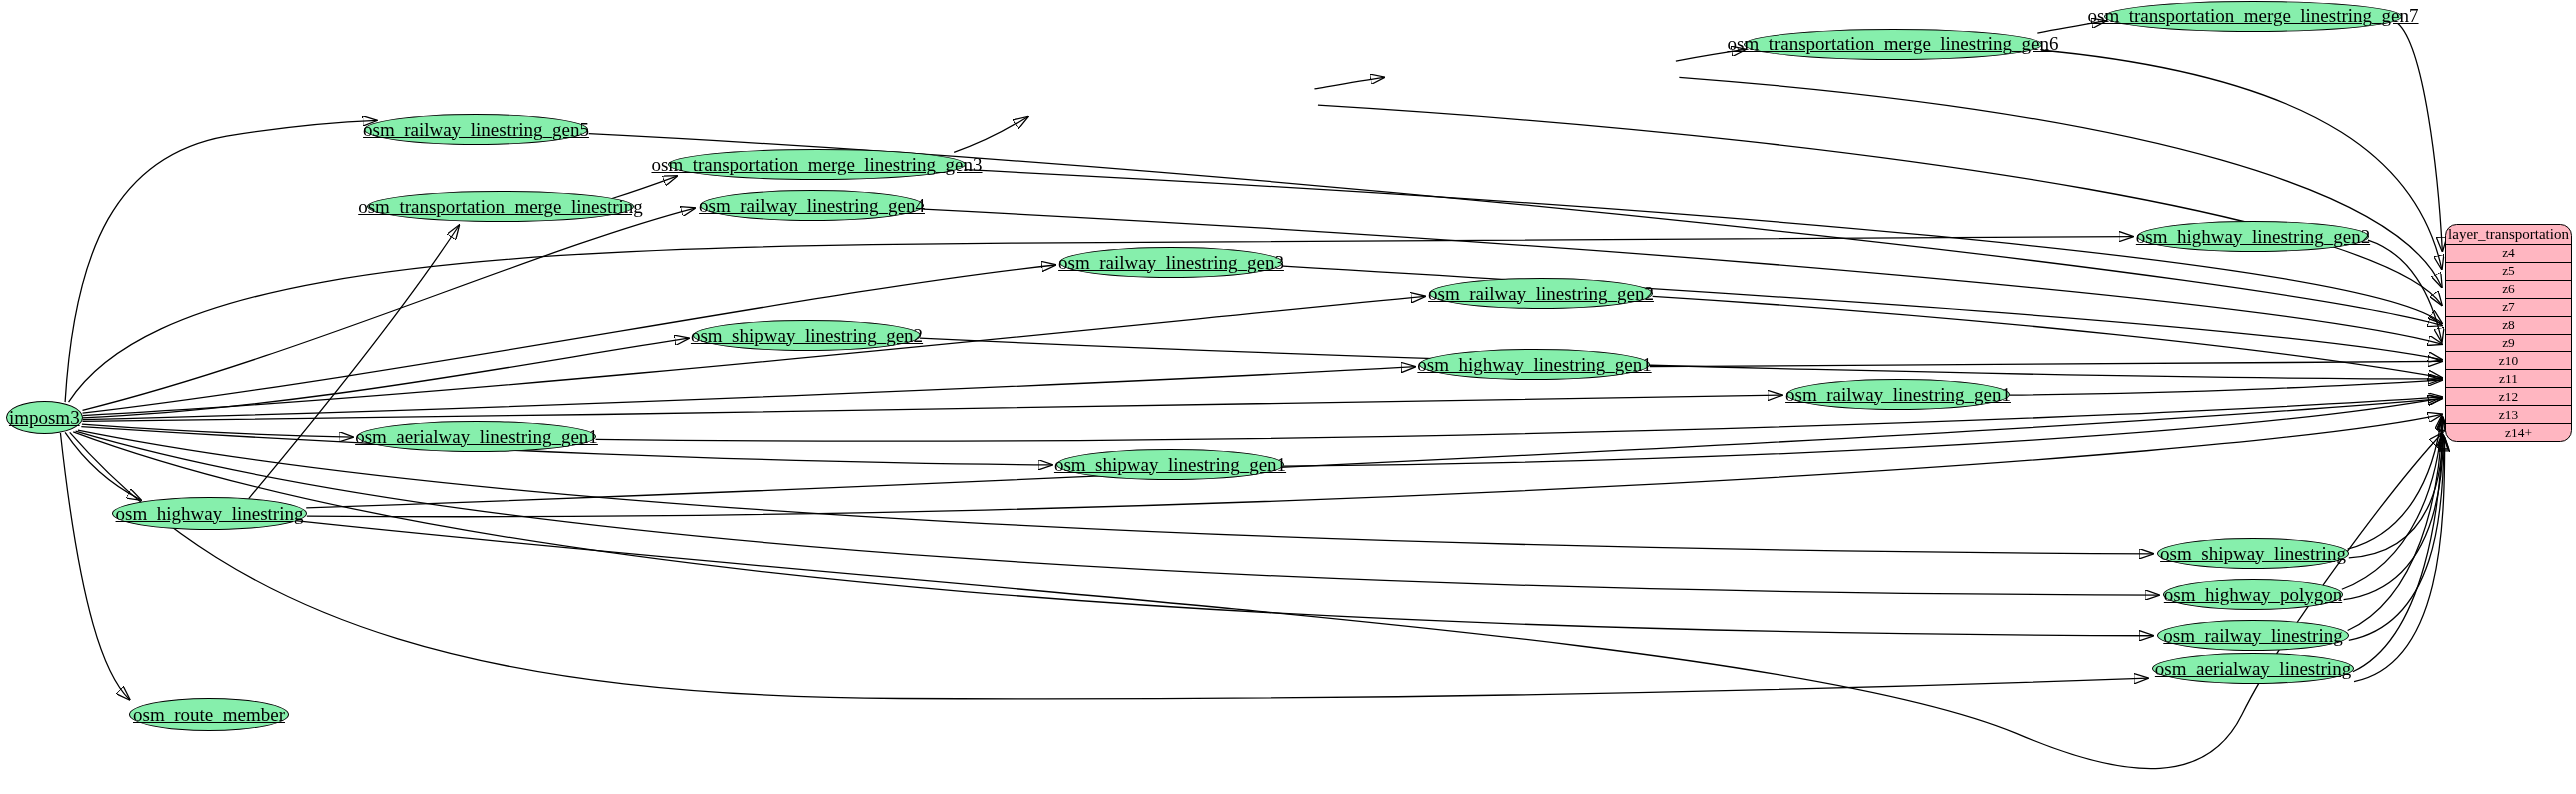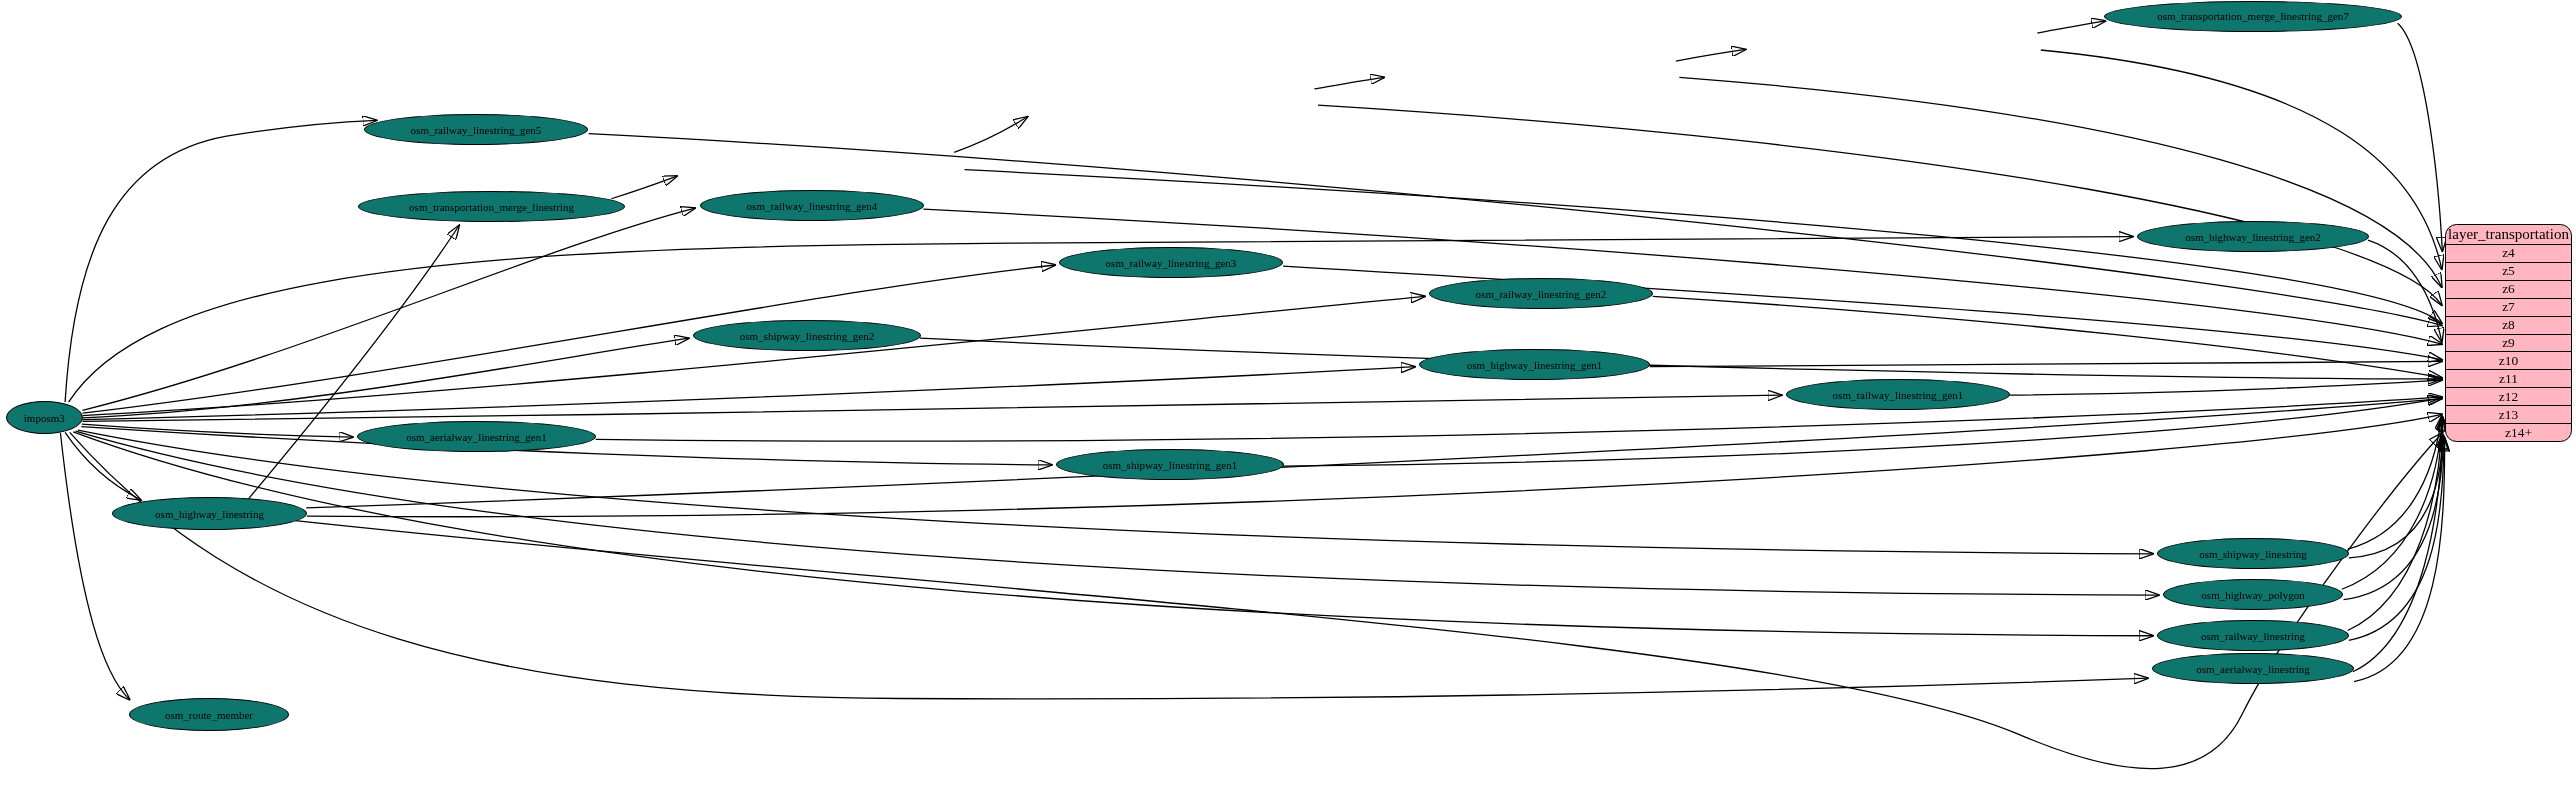--- a/index.html
+++ b/index.html
@@ -1,22 +1,22 @@
 <!DOCTYPE html>
 <html style="font-size:9.3px"><head>
 <meta charset="utf-8">
 <style>
   html,body{margin:0;padding:0;background:#ffffff;}
   .canvas{position:relative;width:2576px;height:795px;background:#ffffff;overflow:hidden;
           font-family:"Liberation Serif","DejaVu Serif",serif;}
   .edges{position:absolute;left:0;top:0;width:2576px;height:795px;}
   .edges path{fill:none;stroke:#000000;stroke-width:2.2px;}
-  .node{position:absolute;background:#0f766e;border:1.2px solid #000000;border-radius:50%;
+  .node{position:absolute;background:#86efac;border:1.2px solid #000000;border-radius:50%;
         display:flex;align-items:center;justify-content:center;white-space:nowrap;
-        font-size:11px;color:#000000;box-sizing:border-box;}
+        font-size:19px;color:#000000;box-sizing:border-box;text-decoration:underline;}
   .record{position:absolute;left:2445px;top:224px;width:127px;height:218px;
           background:#ffb6c1;border:1.2px solid #000000;border-radius:11.6px;
           box-sizing:border-box;display:flex;flex-direction:column;overflow:hidden;}
   .record-title{flex:0 0 19px;display:flex;align-items:center;justify-content:center;
                 font-size:15px;border-bottom:1.2px solid #000000;}
   .record-row{flex:1 1 auto;display:flex;align-items:center;justify-content:center;
               font-size:13.4px;border-bottom:1.2px solid #000000;}
   .record-row:last-child{border-bottom:none;margin-left:20px;}
 </style>
 </head>
@@ -78,22 +78,24 @@
     <path marker-end="url(#arrow)" d="M4049,1156 C4172,1098 4202,872 4204,719"></path>
     <path marker-end="url(#arrow)" d="M508,896 C1700,1024 3060,1092 3470,1262 C3670,1348 3800,1347 3858,1230 C3928,1088 4122,832 4203,745"></path>
     <path marker-end="url(#arrow)" d="M4042,960 C4172,952 4201,842 4204,748"></path>
     <path marker-end="url(#arrow)" d="M4033,1032 C4182,1012 4203,852 4205,750"></path>
     <path marker-end="url(#arrow)" d="M4042,1102 C4192,1072 4205,882 4206,752"></path>
     <path marker-end="url(#arrow)" d="M4051,1173 C4203,1142 4207,902 4207,754"></path>
   </svg>
 
   <div class="node" style="left:5.8px;top:401px;width:77px;height:33px;">imposm3</div>
   <div class="node" style="left:364px;top:114px;width:224px;height:31px;">osm_railway_linestring_gen5</div>
-  <div class="node" style="left:358px;top:191px;width:267px;height:31px;">osm_transportation_merge_linestring</div>
+  <div class="node" style="left:668px;top:149px;width:298px;height:31px;">osm_transportation_merge_linestring_gen3</div>
+  <div class="node" style="left:367px;top:191px;width:267px;height:31px;">osm_transportation_merge_linestring</div>
   <div class="node" style="left:700px;top:190px;width:224px;height:31px;">osm_railway_linestring_gen4</div>
+  <div class="node" style="left:1744px;top:28.5px;width:298px;height:31px;">osm_transportation_merge_linestring_gen6</div>
   <div class="node" style="left:2104px;top:0.6px;width:298px;height:31px;">osm_transportation_merge_linestring_gen7</div>
   <div class="node" style="left:2137px;top:221px;width:232px;height:31px;">osm_highway_linestring_gen2</div>
   <div class="node" style="left:1059px;top:247px;width:224px;height:31px;">osm_railway_linestring_gen3</div>
   <div class="node" style="left:1429px;top:278px;width:224px;height:31px;">osm_railway_linestring_gen2</div>
   <div class="node" style="left:693px;top:320px;width:228px;height:31px;">osm_shipway_linestring_gen2</div>
   <div class="node" style="left:1419px;top:349px;width:231px;height:31px;">osm_highway_linestring_gen1</div>
   <div class="node" style="left:1786px;top:379px;width:224px;height:31px;">osm_railway_linestring_gen1</div>
   <div class="node" style="left:357px;top:421px;width:239px;height:31px;">osm_aerialway_linestring_gen1</div>
   <div class="node" style="left:1056px;top:449px;width:228px;height:31px;">osm_shipway_linestring_gen1</div>
   <div class="node" style="left:112px;top:497px;width:195px;height:33px;">osm_highway_linestring</div>

